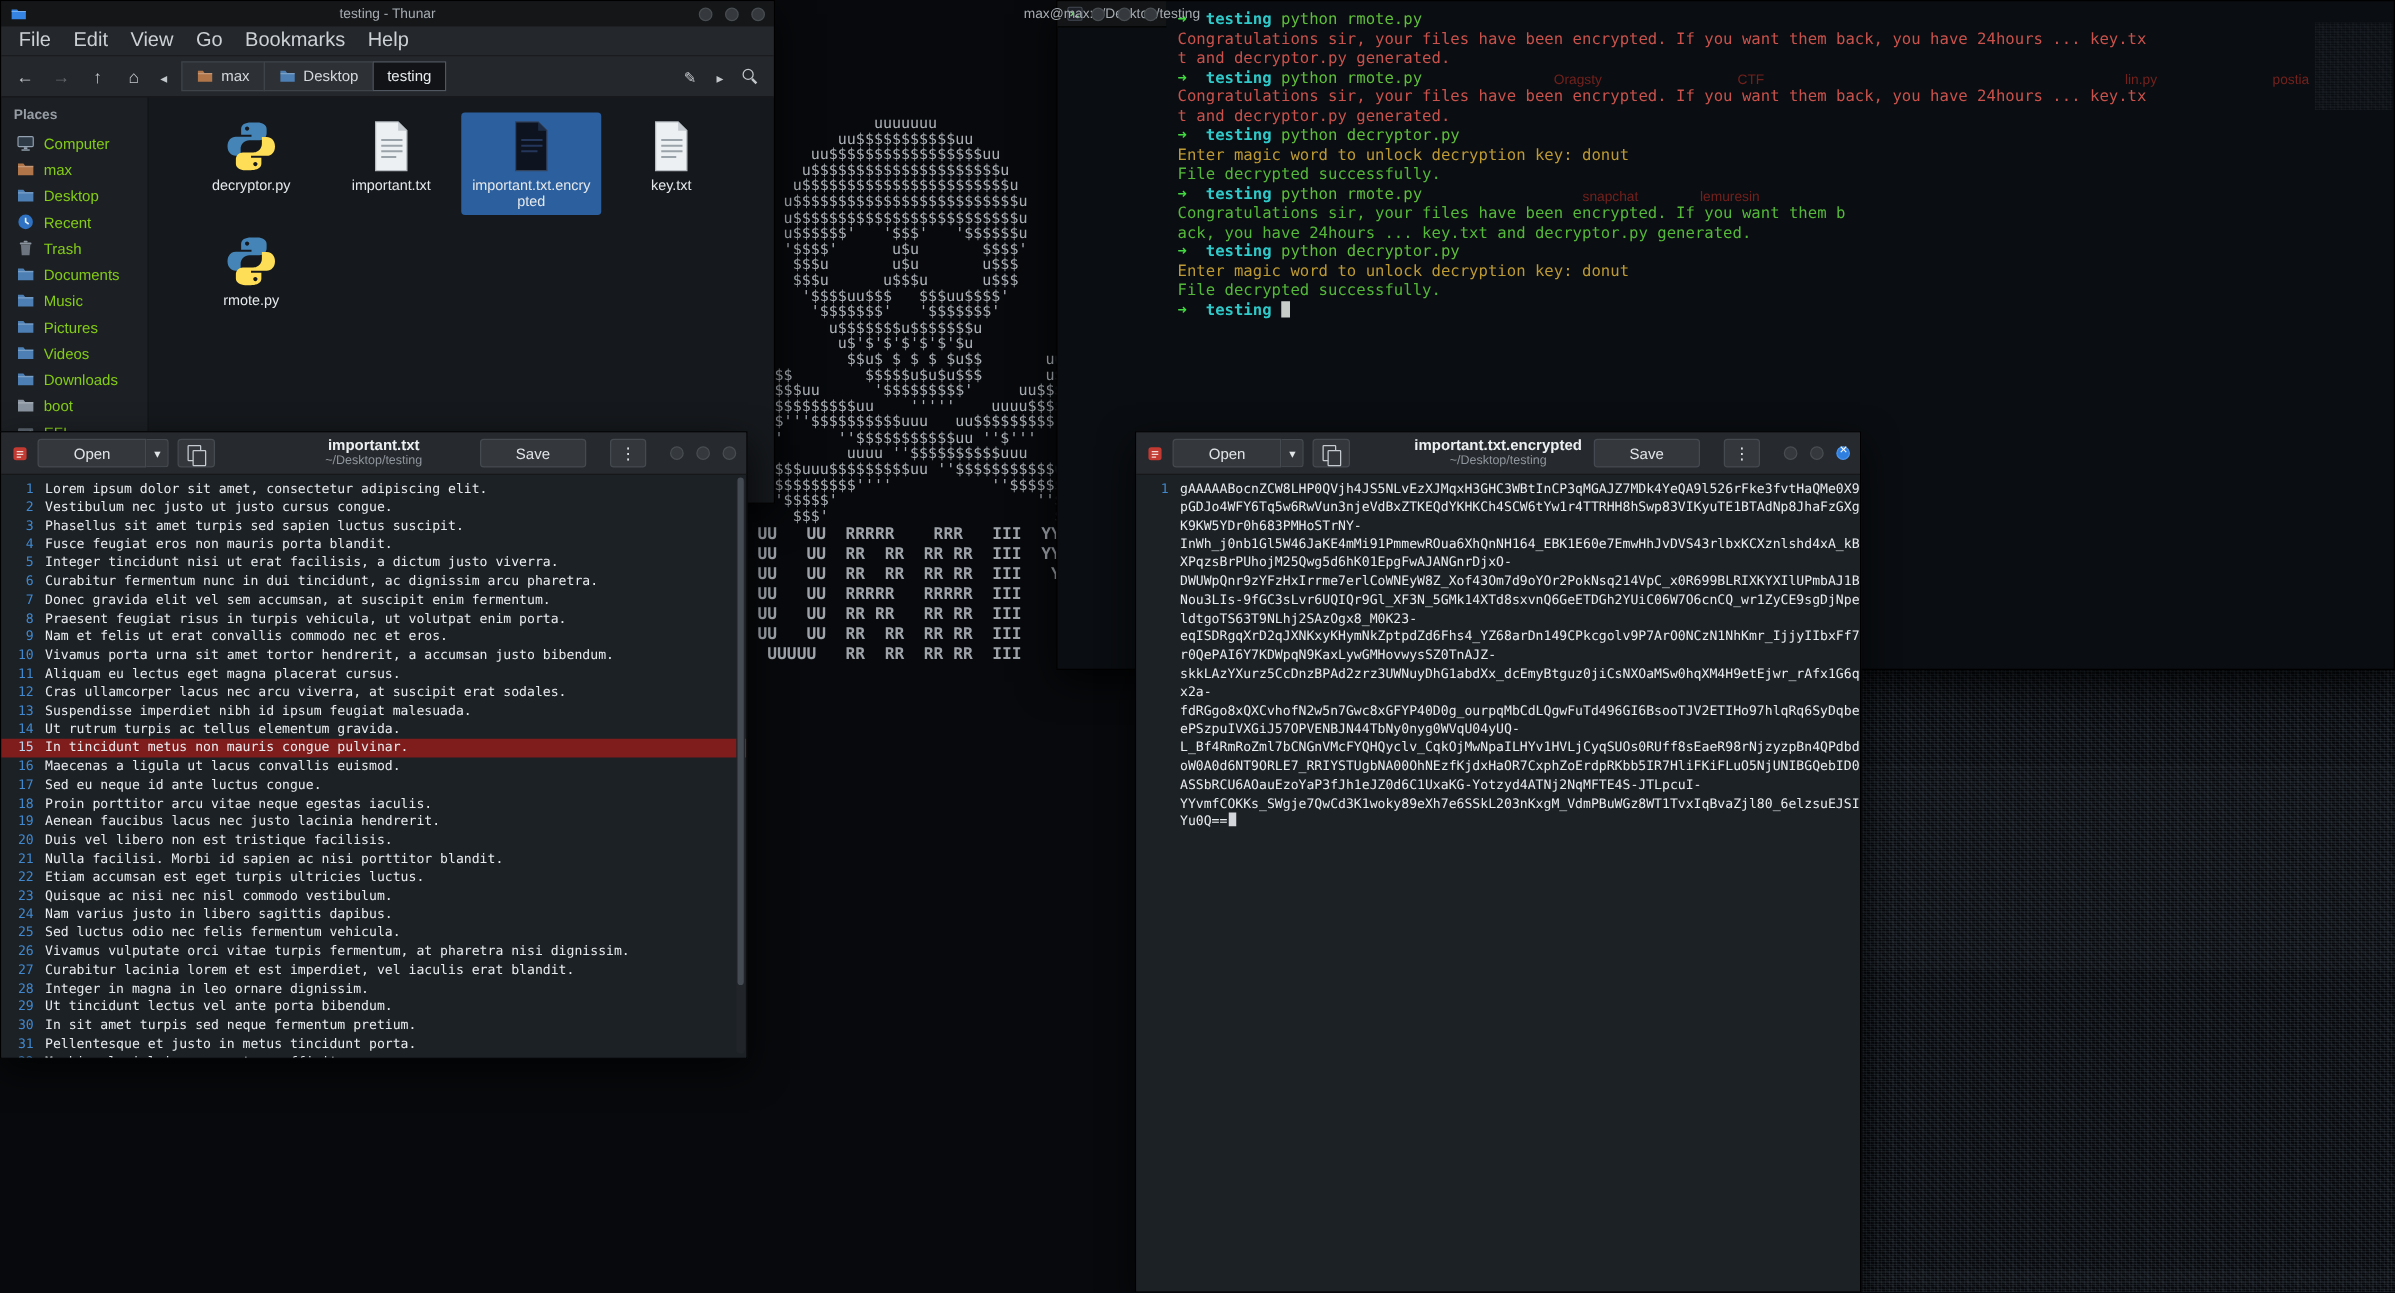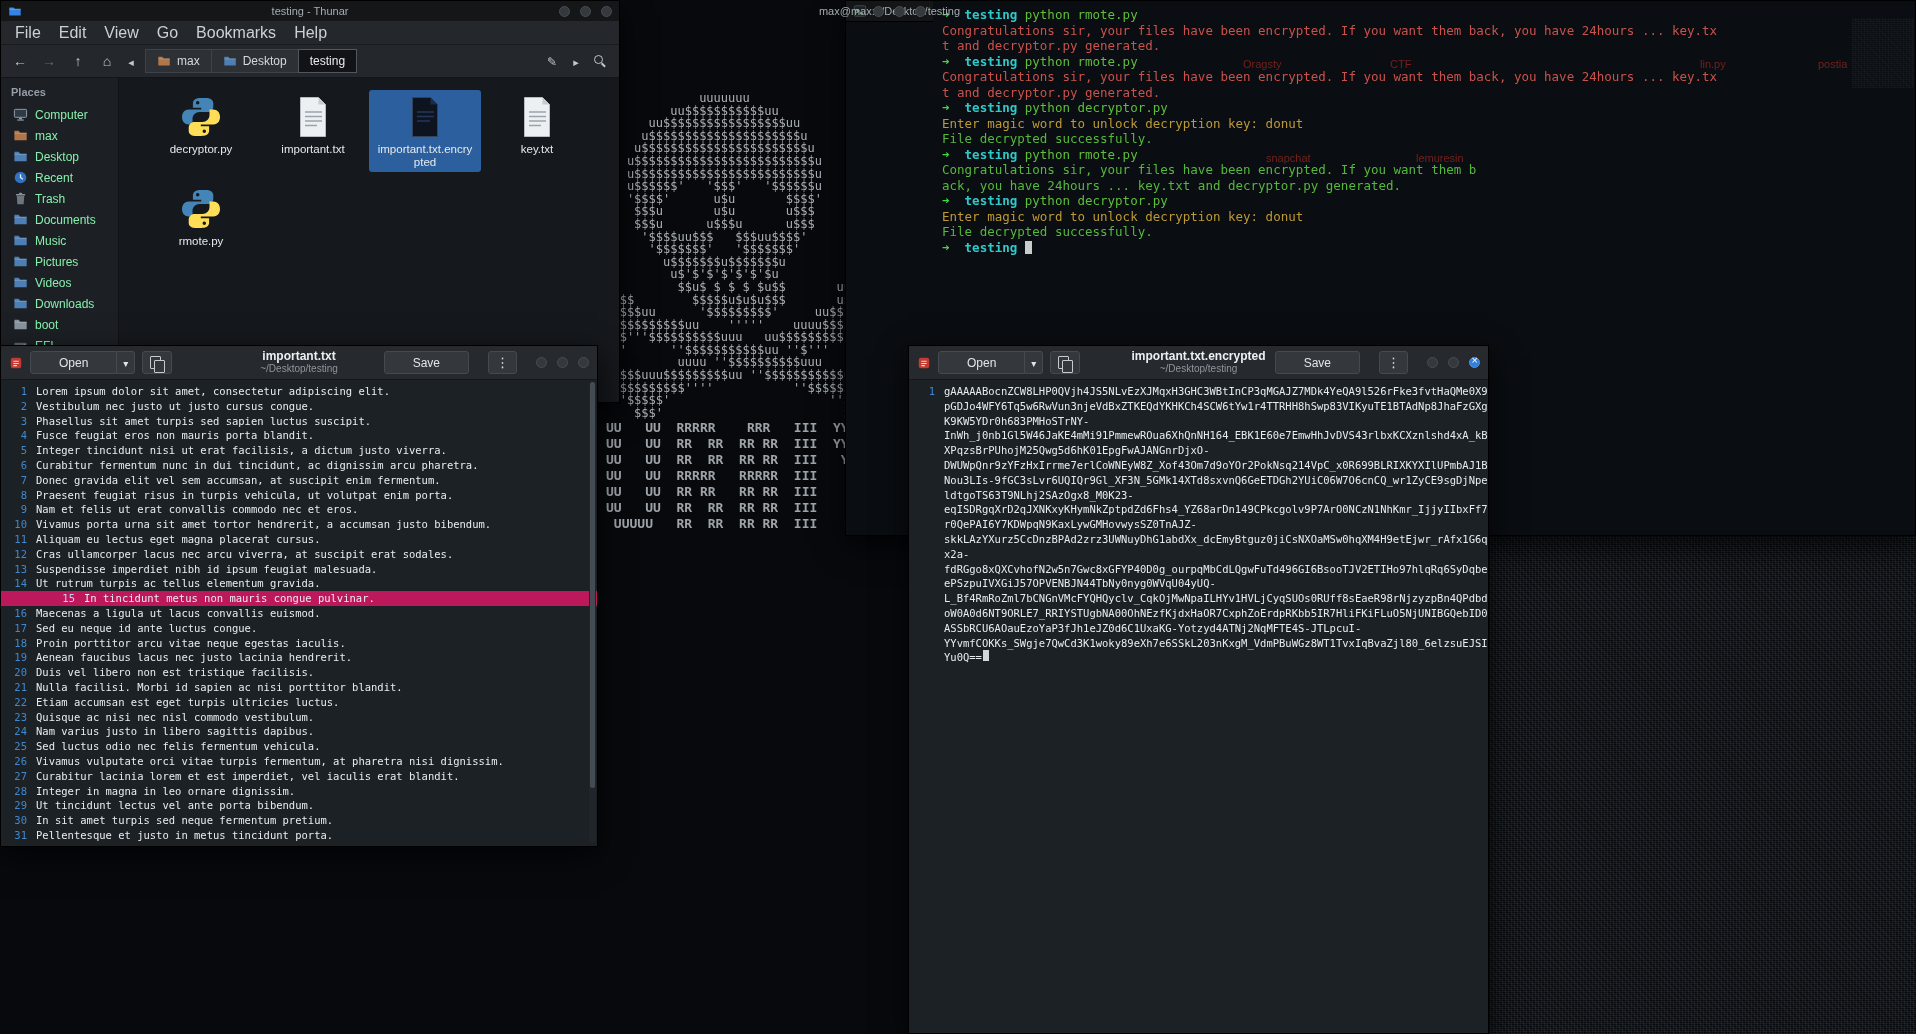--- a/index.html
+++ b/index.html
@@ -64,21 +64,21 @@
   .crumbs{display:flex;margin-left:4px;}
   .crumb{height:24px;background:#2d3136;border:1px solid #3e434a;color:#d5d9dd;font-size:12px;padding:0 11px;
          display:flex;align-items:center;gap:6px;margin-left:-1px;}
   .crumb.active{background:#111316;color:#e8ebee;border-color:#515760;}
   .cicon,.cicon svg{width:14px;height:14px;display:inline-flex;}
   .tspacer{flex:1;}
   .tbody{flex:1;display:flex;overflow:hidden;}
   .places{width:118px;background:#1c2024;border-right:1px solid #101215;padding-top:5px;box-sizing:border-box;flex:none;}
   .places-label{font-size:11px;font-weight:700;color:#969da5;margin:3px 0 6px 10px;}
   .places-list{list-style:none;margin:0;padding:0;}
-  .place{height:21px;display:flex;align-items:center;gap:7px;padding-left:12px;font-size:12px;color:#86efac;white-space:nowrap;}
+  .place{height:21px;display:flex;align-items:center;gap:7px;padding-left:12px;font-size:12px;color:#84cc16;white-space:nowrap;}
   .picon,.picon svg{width:15px;height:15px;display:inline-flex;flex:none;}
   .files{flex:1;background:#15181c;display:flex;flex-wrap:wrap;align-content:flex-start;padding:12px 0 0 26px;box-sizing:border-box;}
   .fcell{width:112px;display:flex;flex-direction:column;align-items:center;margin-bottom:10px;border-radius:3px;padding:4px 0 3px;box-sizing:border-box;}
   .fcell.selected{background:#2b5f9e;}
   .ficon{width:46px;height:46px;display:flex;align-items:center;justify-content:center;}
   .ficon svg{width:44px;height:44px;}
   .flabel{margin-top:3px;font-size:11.5px;color:#e6e9ec;text-align:center;max-width:100px;overflow-wrap:anywhere;line-height:13px;}
 
   
   .term{left:845px;top:0;width:1071px;height:536px;z-index:3;background:#0a0d11;display:flex;flex-direction:row;}
@@ -105,21 +105,21 @@
   .iconbtn{padding:0 7px;}
   .titleblock{position:absolute;left:50%;transform:translateX(-50%);text-align:center;top:3px;}
   .dt{font-size:12px;color:#edf0f2;font-weight:700;white-space:nowrap;}
   .ds{font-size:10px;color:#8f969d;}
   .rgroup{display:flex;align-items:center;gap:19px;margin-left:auto;}
   .edit-area{position:absolute;left:0;top:34px;right:0;bottom:0;overflow:hidden;background:#1c2126;
              font:10.5px/14.8px "DejaVu Sans Mono",monospace;padding-top:4px;}
   .erow{display:flex;white-space:pre;height:14.8px;}
   .erow .num{flex:none;width:26px;padding-right:9px;text-align:right;color:#4188cd;}
   .erow .txt{color:#e9ecef;}
-  .erow.hl{background:#be185d;padding-left:48px;}
+  .erow.hl{background:#7f1d1d;}
   .erow.hl .num{color:#bcd6ef;}
   .enc-cursor{display:inline-block;width:6px;height:11px;background:#d3d7db;vertical-align:-1px;margin-left:1px;}
   .vscroll{position:absolute;right:1px;top:36px;bottom:3px;width:7px;background:#21252a;border-radius:4px;}
   .vthumb{position:absolute;left:1px;right:1px;top:0;height:88%;background:#454b52;border-radius:4px;}
 </style>
 </head>
 <body>
 
 <div class="desktop">
 
@@ -157,21 +157,21 @@
 UU   UU  RR  RR  RR RR  III    YY
  UUUUU   RR  RR  RR RR  III    YY</pre>
   <div class="noise"></div>
   <div class="noise2"></div>
   <div class="dicons">
       <span class="dlabel" style="left: 1243px; top: 58px;">Oragsty</span>
       <span class="dlabel" style="left: 1390px; top: 58px;">CTF</span>
       <span class="dlabel" style="left: 1700px; top: 58px;">lin.py</span>
       <span class="dlabel" style="left: 1818px; top: 58px;">postia</span>
       <span class="dlabel" style="left: 1266px; top: 152px;">snapchat</span>
-      <span class="dlabel" style="left: 1416px; top: 152px;">lemuresin</span>
+      <span class="dlabel" style="left: 1360px; top: 152px;">lemuresin</span>
       <span class="dlabel" style="left: 1390px; top: 424px;">BOO2T Fir</span>
     </div>
 
   <section class="win thunar">
     <header class="titlebar">
       <span class="app-ico">
         <svg viewBox="0 0 16 16">
             <path d="M1.5 4h5l1.5 2h6.5v7h-13z" fill="#3584e4"></path>
             <path d="M1.5 6h13" stroke="#74aef0" stroke-width="1"></path>
           </svg>

